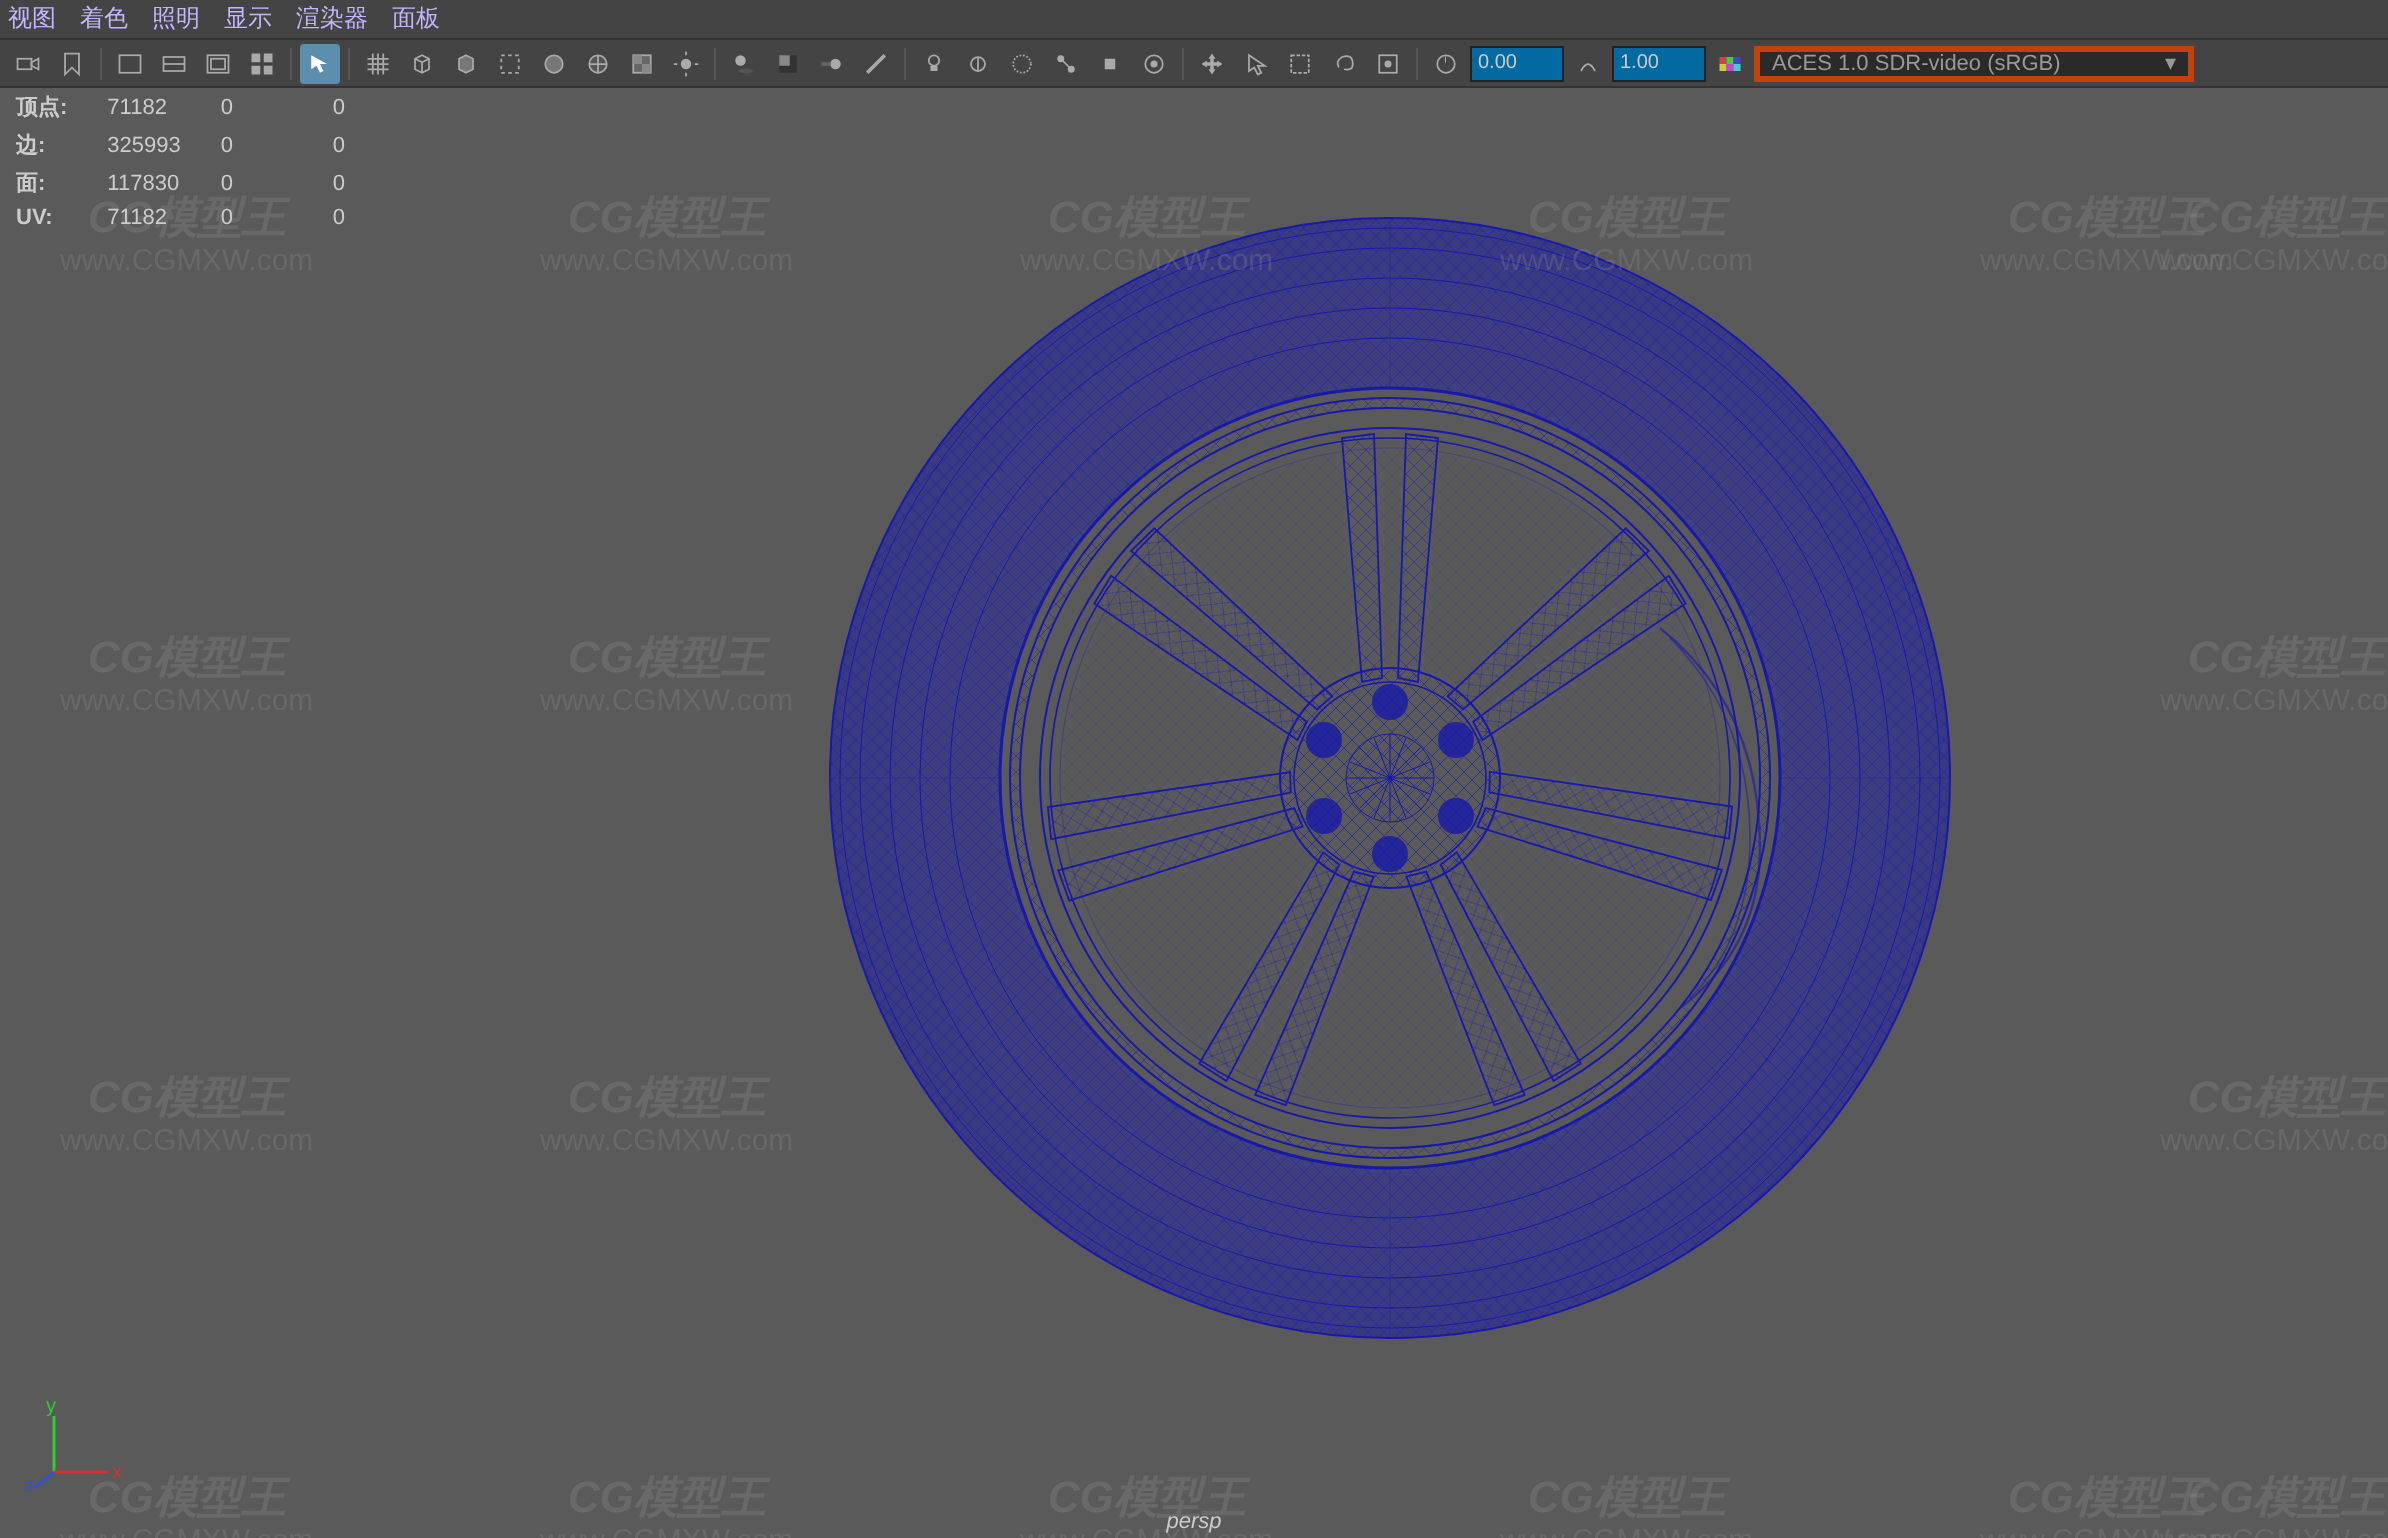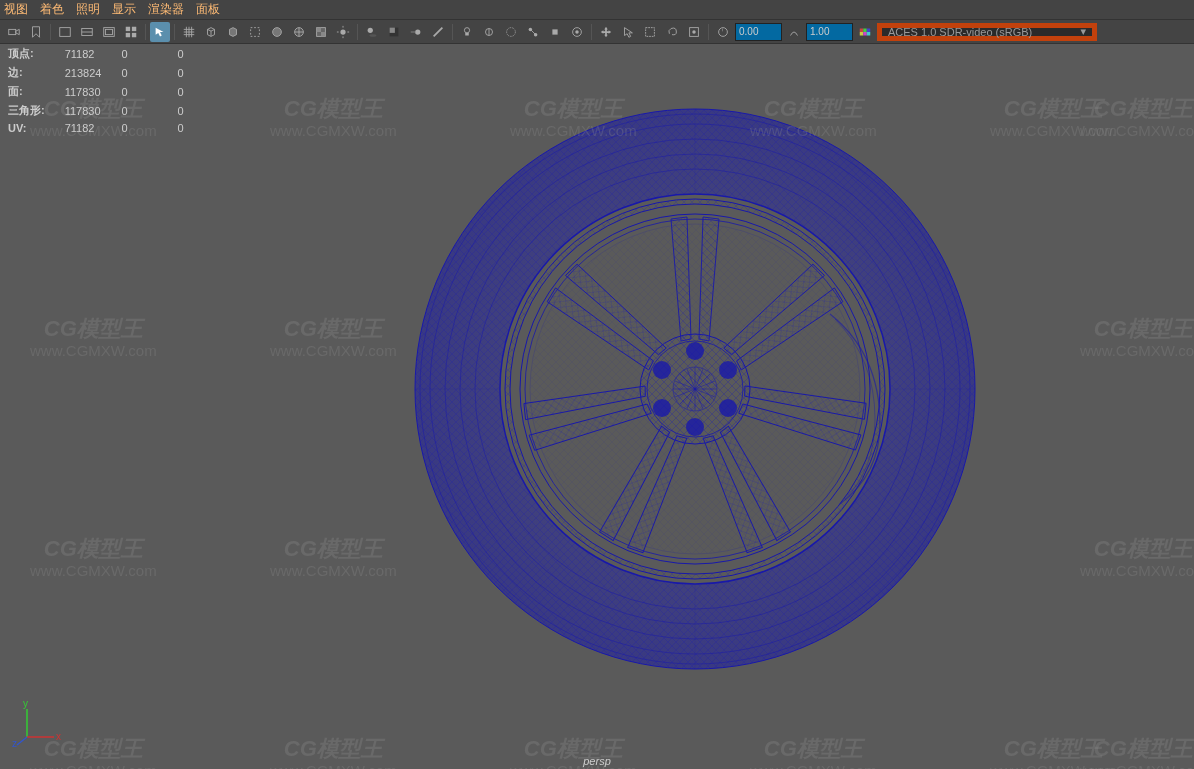--- a/index.html
+++ b/index.html
@@ -1,26 +1,26 @@
 <!DOCTYPE html>
 <html><head>
 <meta charset="utf-8">
 <style>
 * { margin: 0; padding: 0; box-sizing: border-box; font-family: Arial, sans-serif; }
 body { width: 1194px; height: 769px; background: #444444; color: #ccc; font-size: 11px; overflow: hidden; position: relative; }
 
 .menubar { height: 20px; background: #444444; display: flex; align-items: center; padding: 0 4px; gap: 12px; border-bottom: 1px solid #333; }
-.menubar span { color: #fdba74; font-size: 12px; cursor: pointer; }
+.menubar span { color: #c4b5fd; font-size: 12px; cursor: pointer; }
 
 .toolbar { height: 24px; background: #444444; display: flex; align-items: center; padding: 0 4px; gap: 2px; border-bottom: 1px solid #333; }
 .tool-icon { width: 20px; height: 20px; display: flex; align-items: center; justify-content: center; cursor: pointer; color: #aaa; }
 .tool-icon.active { background: #5b8fad; color: #fff; border-radius: 2px; }
 .tool-sep { width: 1px; height: 16px; background: #555; margin: 0 2px; }
 .tool-input { width: 47px; height: 18px; background: #0369a1; border: 1px solid #222; color: #ccc; font-size: 10px; padding: 0 3px; }
-.color-dropdown { flex: 1; height: 18px; background: #2a2a2a; border: 5px solid #c2410c; color: #999; font-size: 11px; padding: 0 6px; display: flex; align-items: center; max-width: 220px; }
+.color-dropdown { flex: 1; height: 18px; background: #2a2a2a; border: 3px solid #c2410c; color: #999; font-size: 11px; padding: 0 6px; display: flex; align-items: center; max-width: 220px; }
 
 .viewport { position: relative; width: 100%; height: 725px; background: #5a5a5a; }
 
 .stats-overlay { position: absolute; top: 0; left: 8px; color: #ccc; font-size: 11px; z-index: 5; }
 .stats-table { border-spacing: 0; }
 .stats-table td { padding: 2px 20px 2px 0; min-width: 56px; }
 .stats-table td:first-child { text-align: left; min-width: 40px; font-weight: bold; }
 
 .watermark { position: absolute; color: rgba(150,150,150,0.25); font-size: 22px; font-weight: bold; font-style: italic; user-select: none; pointer-events: none; z-index: 2; text-align: center; }
 .watermark .sub { display: block; font-size: 15px; font-style: normal; font-weight: normal; margin-top: -2px; }
@@ -257,32 +257,26 @@
     <table class="stats-table">
       <tbody>
           <tr>
             <td>顶点:</td>
             <td>71182</td>
             <td>0</td>
             <td>0</td>
           </tr>
       <tr>
             <td>边:</td>
-            <td>213824</td>
+            <td>325993</td>
             <td>0</td>
             <td>0</td>
           </tr>
       <tr>
             <td>面:</td>
-            <td>117830</td>
-            <td>0</td>
-            <td>0</td>
-          </tr>
-      <tr>
-            <td>三角形:</td>
             <td>117830</td>
             <td>0</td>
             <td>0</td>
           </tr>
       <tr>
             <td>UV:</td>
             <td>71182</td>
             <td>0</td>
             <td>0</td>
           </tr>

